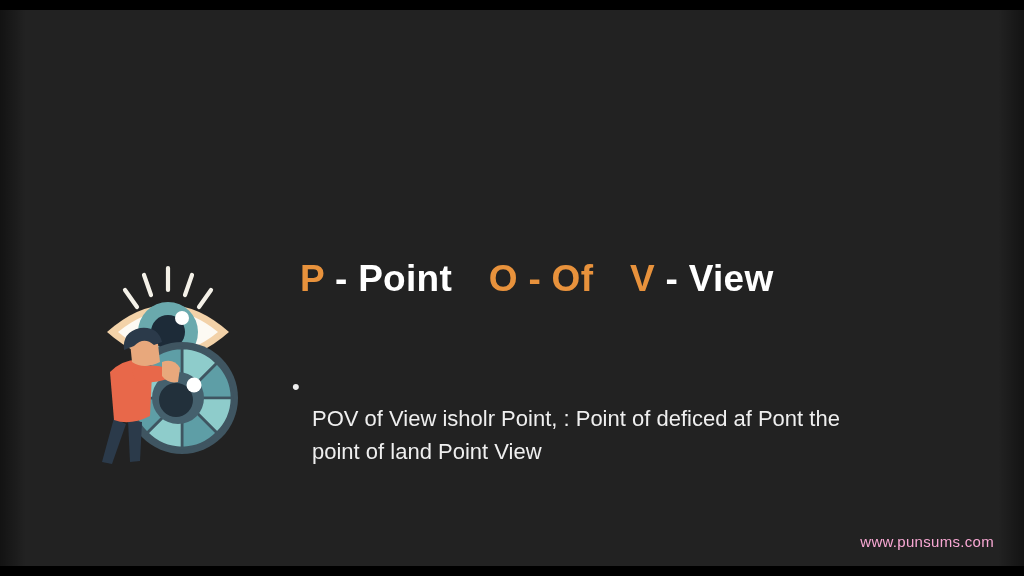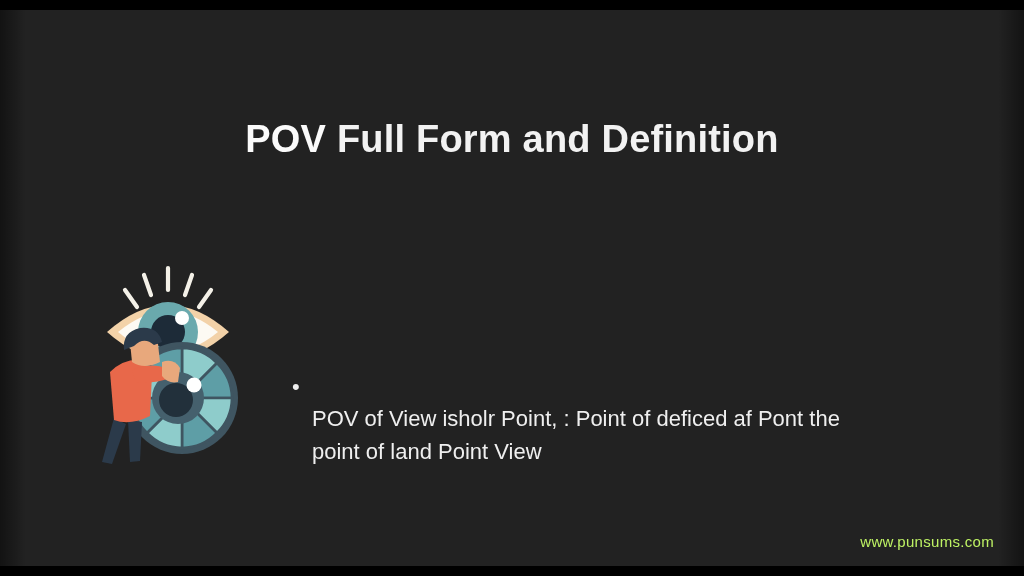--- a/index.html
+++ b/index.html
@@ -93,21 +93,21 @@
     font-size:22px;
     line-height:33px;
   }
   .bullet-text { flex:1;margin-top:32px; }
 
   
   #footer {
     position:absolute;
     right:30px; bottom:16px;
     font-size:15px;
-    color:#bef264;
+    color:#f9a8d4;
     letter-spacing:.3px;
   }
 
   
   #illustration {
     position:absolute;
     left:70px; top:240px;
     width:200px; height:220px;
   }
   #illustration svg { display:block; width:200px; height:220px; }
@@ -118,24 +118,30 @@
 <div id="slide">
 
   <div class="letterbox top"></div>
   <div class="letterbox bottom"></div>
 
   <div id="stage">
 
     <div class="vignette left"></div>
     <div class="vignette right"></div>
 
-    <div id="title">
-      <span class="acro">POV</span><span class="rest"> Full Form and Definition</span>
+
+    <div id="expansion">
+
+      <span class="grp"><span class="ltr">P</span> <span class="dash">-</span> <span class="word">Point</span></span>
+
+      <span class="grp all-accent"><span class="ltr">O</span> <span class="dash">-</span> <span class="word">Of</span></span>
+
+      <span class="grp"><span class="ltr">V</span> <span class="dash">-</span> <span class="word">View</span></span>
+
     </div>
-
 
     <div id="bullets">
       <div class="bullet-row">
         <span class="bullet-dot">•</span>
         <span class="bullet-text">POV of View isholr Point, : Point of deficed af Pont the point of land Point View</span>
       </div>
     </div>
 
     <div id="footer">www.punsums.com</div>
 

